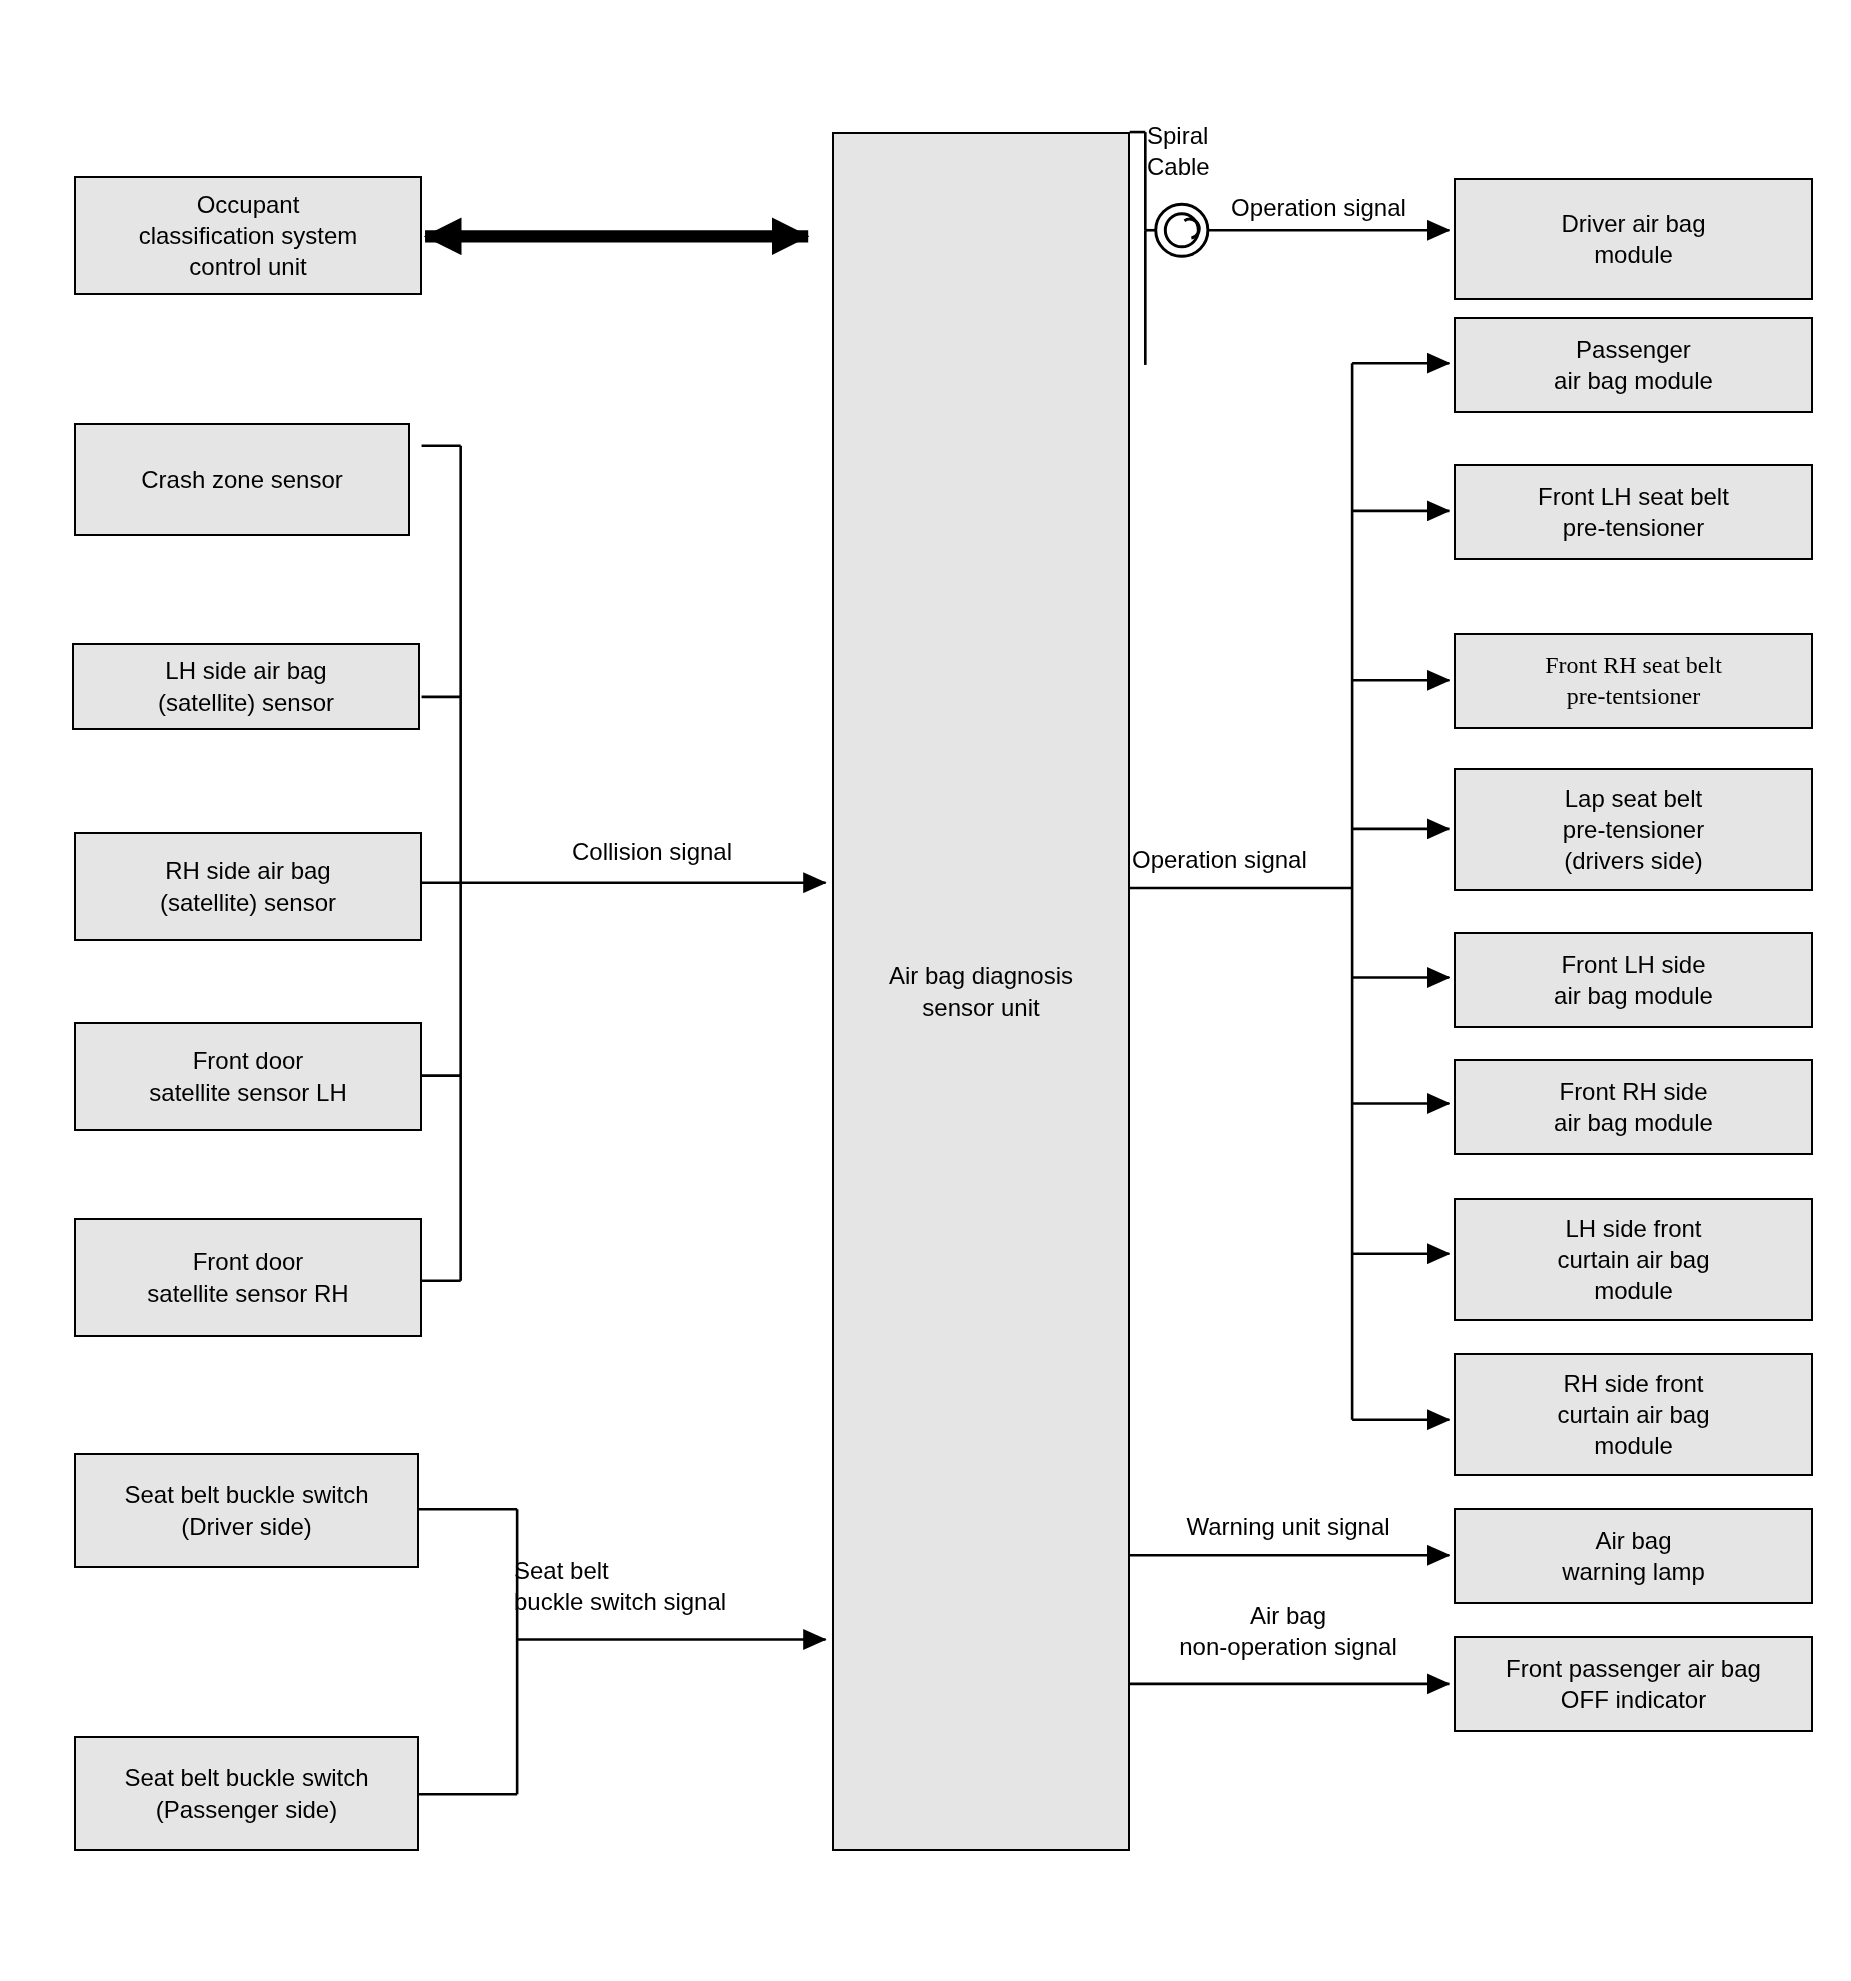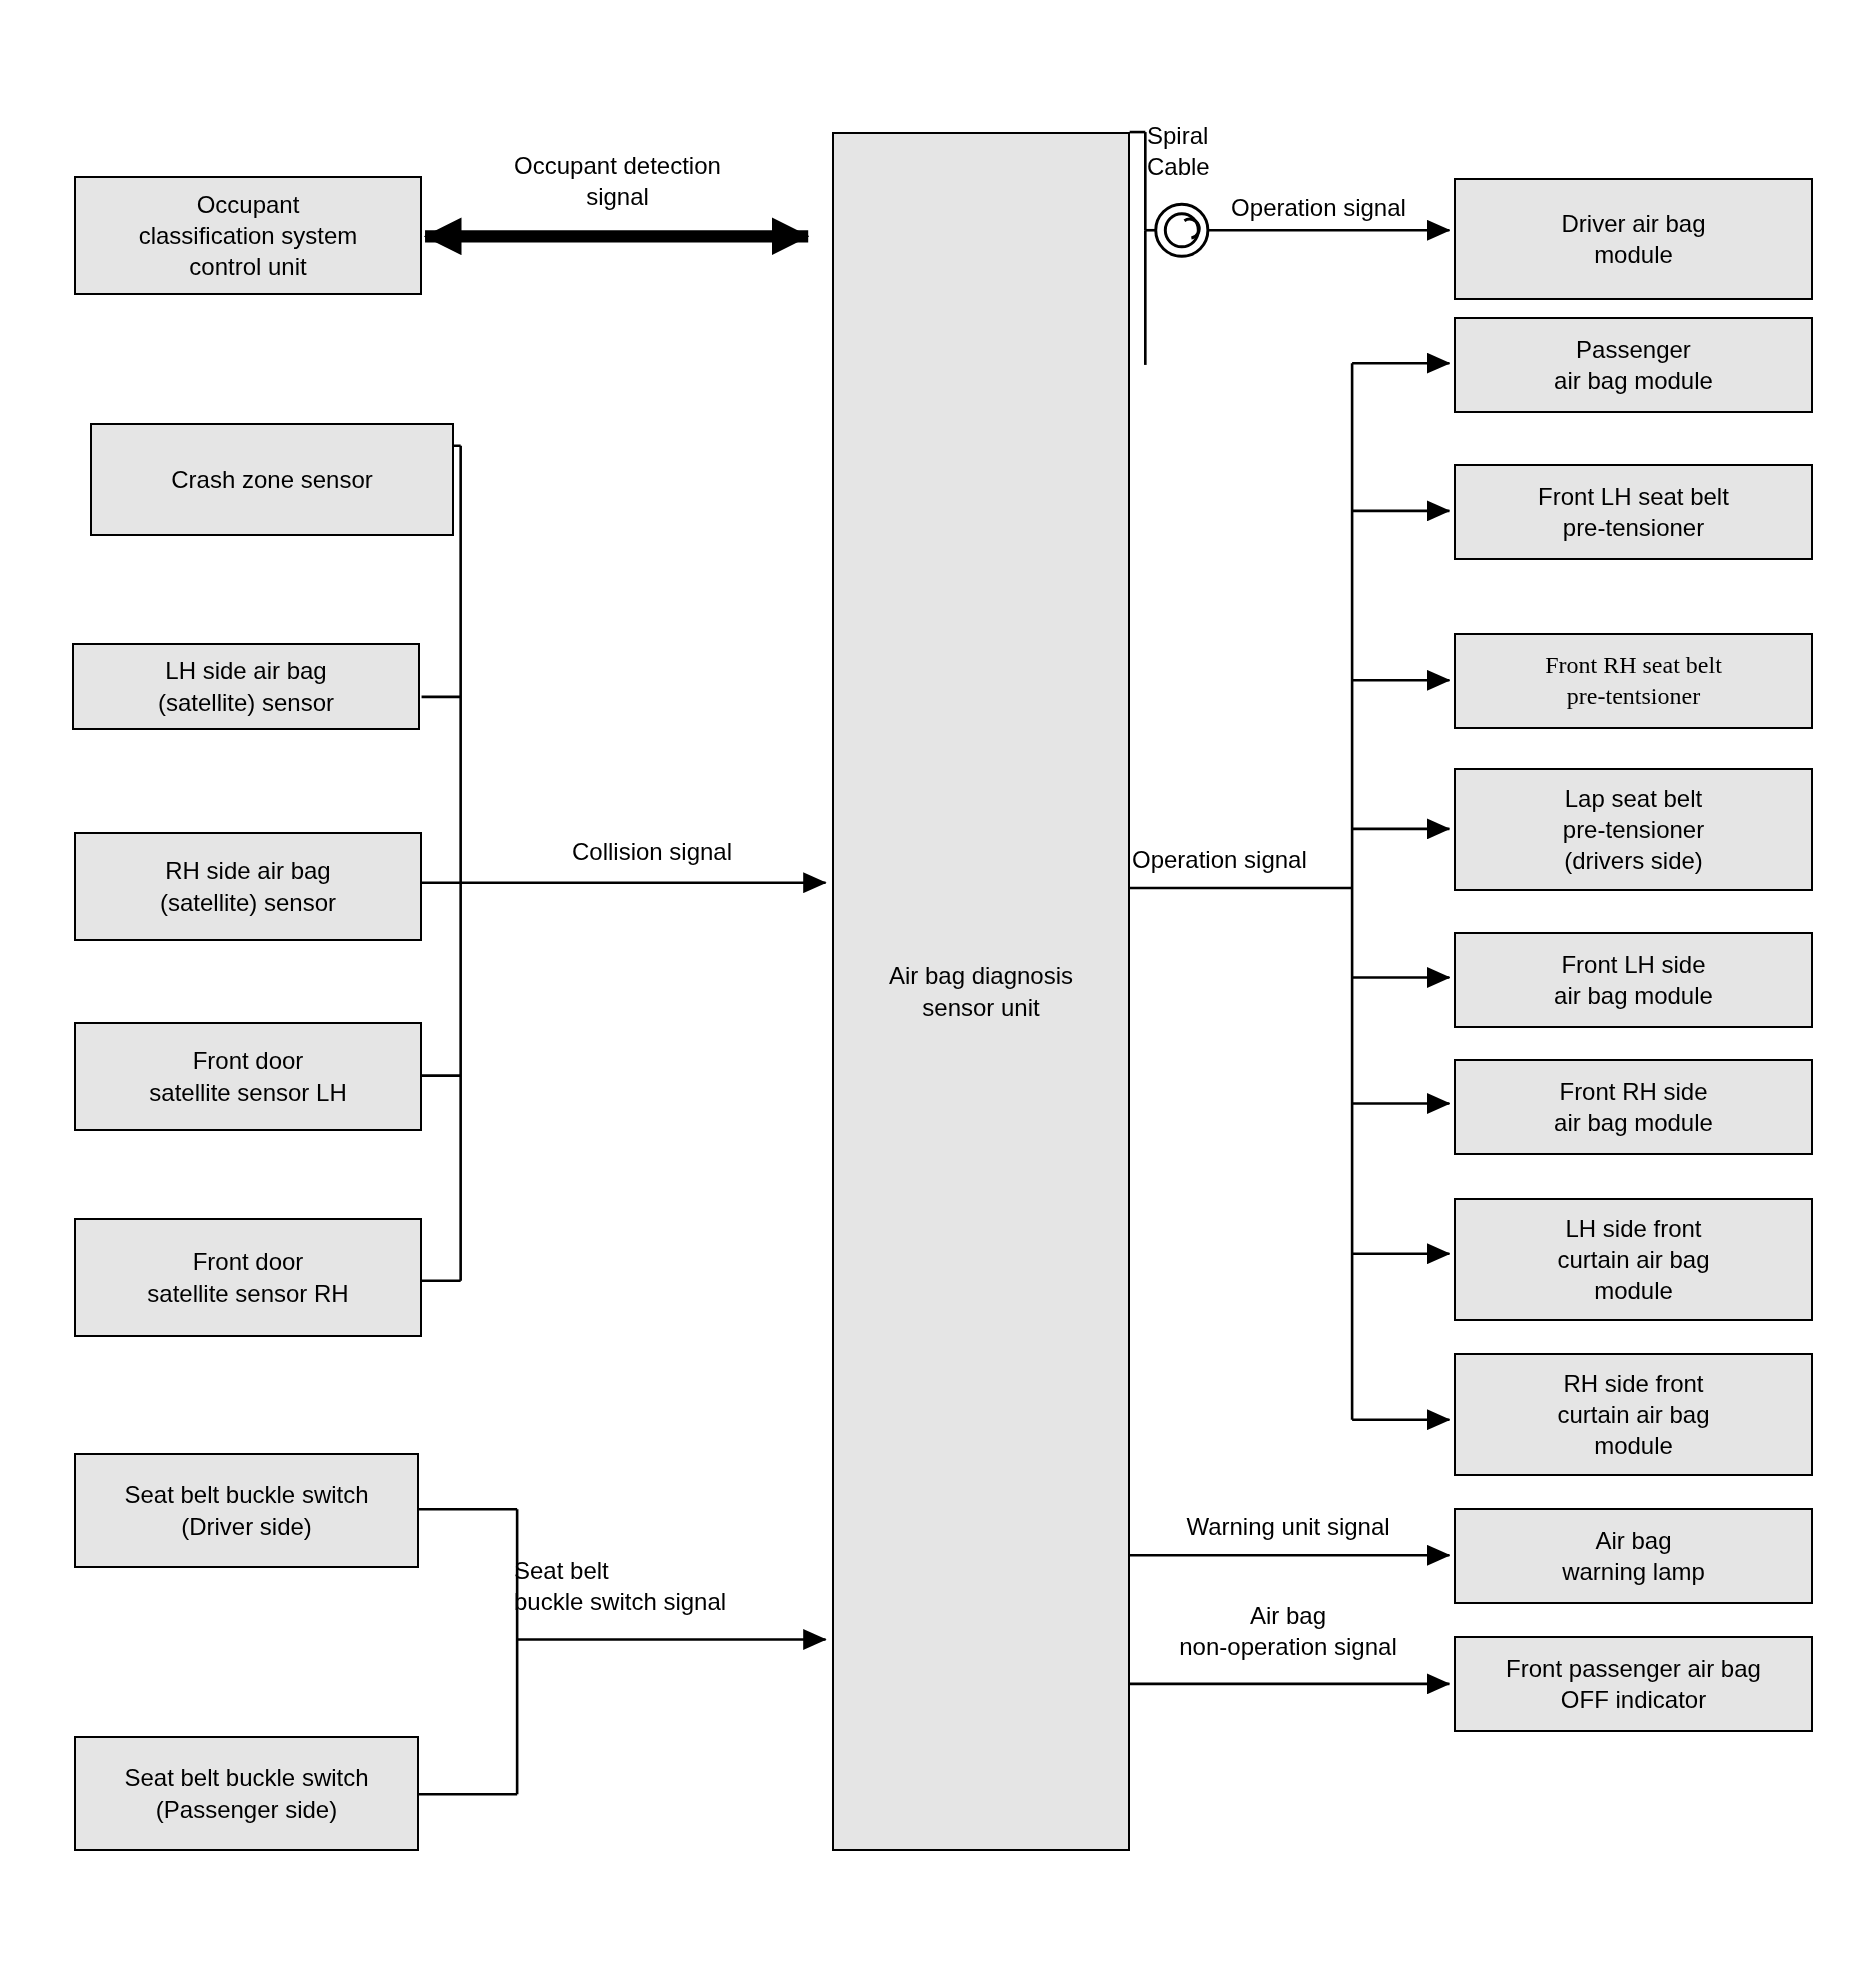--- a/index.html
+++ b/index.html
@@ -101,21 +101,21 @@
     </g>
   </svg>
 
   <div class="box" style="left:832px;top:132px;width:298px;height:1719px;">Air bag diagnosis
 sensor unit</div>
 
   <div class="box" style="left:74px;top:176px;width:348px;height:119px;">Occupant
 classification system
 control unit</div>
 
-  <div class="box" style="left:90px;top:423px;width:364px;height:113px;">Crash zone sensor</div>
+  <div class="box" style="left:74px;top:423px;width:336px;height:113px;">Crash zone sensor</div>
 
   <div class="box" style="left:72px;top:643px;width:348px;height:87px;">LH side air bag
 (satellite) sensor</div>
 
   <div class="box" style="left:74px;top:832px;width:348px;height:109px;">RH side air bag
 (satellite) sensor</div>
 
   <div class="box" style="left:74px;top:1022px;width:348px;height:109px;">Front door
 satellite sensor LH</div>
 
@@ -157,22 +157,20 @@
   <div class="box" style="left:1454px;top:1353px;width:359px;height:123px;">RH side front
 curtain air bag
 module</div>
 
   <div class="box" style="left:1454px;top:1508px;width:359px;height:96px;">Air bag
 warning lamp</div>
 
   <div class="box" style="left:1454px;top:1636px;width:359px;height:96px;">Front passenger air bag
 OFF indicator</div>
 
-  <div class="lbl" style="left:474px;top:151px;width:287px;">Occupant detection
-signal</div>
 
   <div class="lbl" style="left:539px;top:837px;width:226px;">Collision signal</div>
 
   <div class="lbl left" style="left:514px;top:1556px;width:287px;">Seat belt
 buckle switch signal</div>
 
   <div class="lbl left" style="left:1147px;top:121px;width:122px;">Spiral
 Cable</div>
 
   <div class="lbl" style="left:1210px;top:193px;width:217px;">Operation signal</div>

